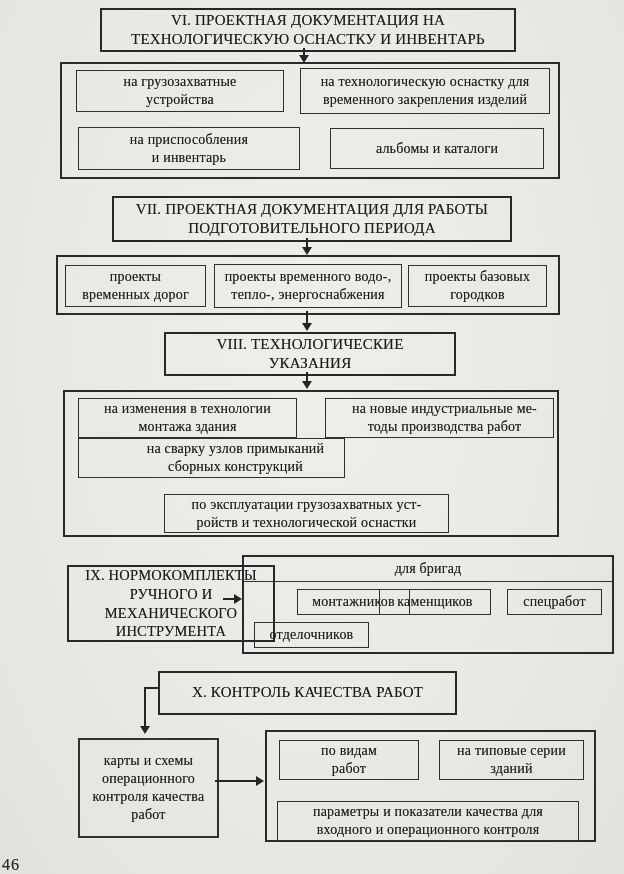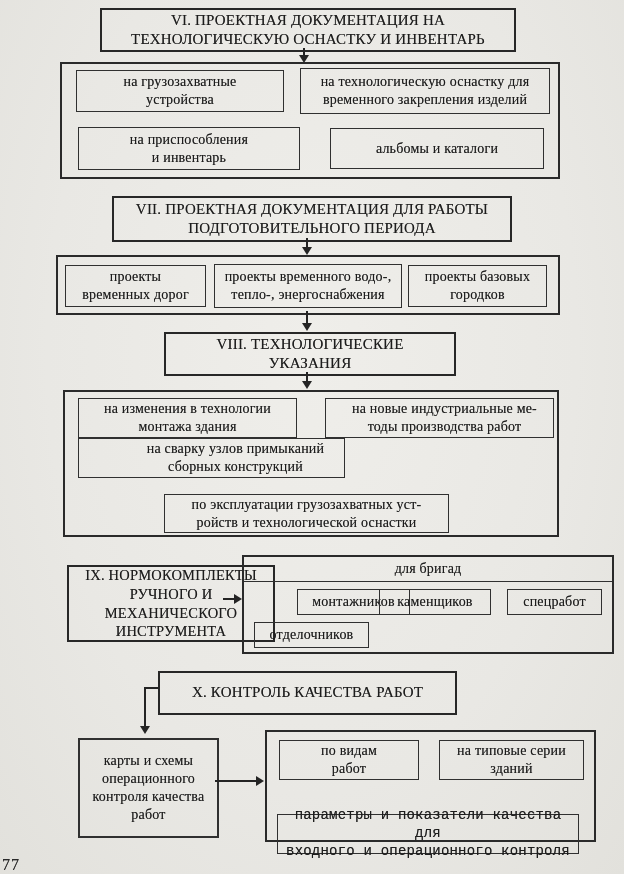--- a/index.html
+++ b/index.html
@@ -180,21 +180,21 @@
 
   <div class="cbox" style="left:265px;top:730px;width:327px;height:108px;">
     <div class="sbox" style="left:12px;top:8px;width:138px;height:38px;">
       <span class="lbl">по видам
 работ</span>
     </div>
     <div class="sbox" style="left:172px;top:8px;width:143px;height:38px;">
       <span class="lbl">на типовые серии
 зданий</span>
     </div>
-    <div class="sbox" style="left:10px;top:82px;width:300px;height:38px;font-family:Liberation Mono, monospace;">
+    <div class="sbox" style="left:10px;top:69px;width:300px;height:38px;">
       <span class="lbl">параметры и показатели качества для
 входного и операционного контроля</span>
     </div>
   </div>
 
-  <div class="page-num">77</div>
+  <div class="page-num">46</div>
 
 </div>
 
 </body></html>

